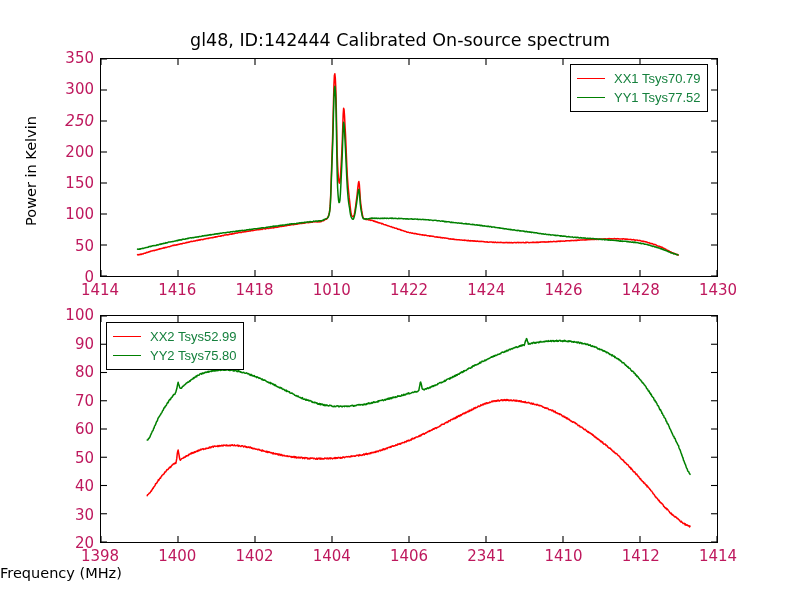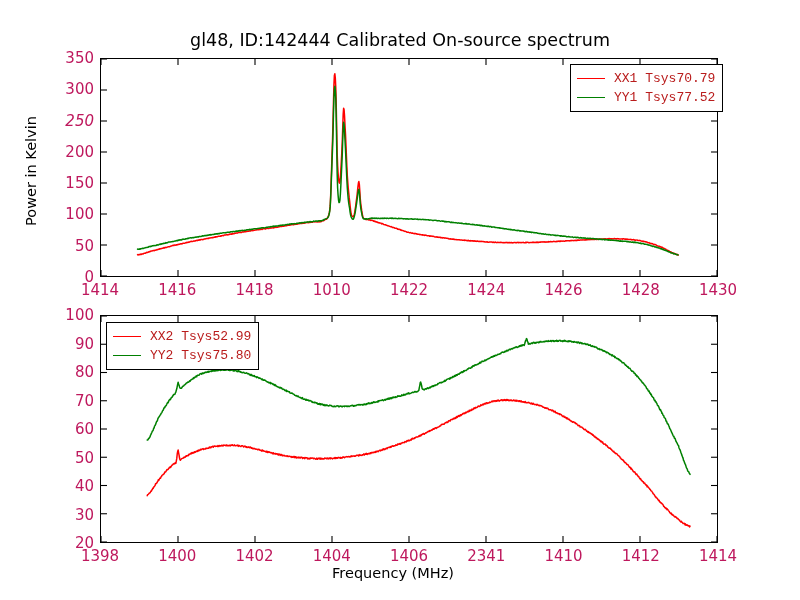--- a/index.html
+++ b/index.html
@@ -16,29 +16,29 @@
 
   .tick-label{position:absolute;font-size:15px;color:#be185d;white-space:nowrap;font-family:"DejaVu Sans",sans-serif;}
   .xtick{transform:translateX(-50%);}
   .ytick{transform:translateY(-50%);text-align:right;}
 
   .axis-label{position:absolute;font-size:14.5px;color:#000;white-space:nowrap;font-family:"DejaVu Sans",sans-serif;}
   .ylabel-top{
     left:-59px;top:163px;width:180px;text-align:center;
     transform:rotate(-90deg);transform-origin:center center;
   }
-  .xlabel-bottom{left:0;top:565px;width:786px;text-align:center;}
+  .xlabel-bottom{left:0;top:565px;width:786px;}
 
   .legend{
     position:absolute;box-sizing:border-box;border:1.1px solid #000;background:#fff;
     padding:4px 7px 4px 6px;
   }
   .legend-row{display:flex;align-items:center;height:19px;}
   .legend-swatch{width:28px;height:0;border-top:1.6px solid #000;margin-right:9px;flex:none;}
-  .legend-text{font-size:13px;color:#b91c1c;white-space:nowrap;font-family:Liberation Mono, monospace;}
+  .legend-text{font-size:13px;color:#15803d;white-space:nowrap;font-family:Liberation Sans, sans-serif;}
 
   #legend-top{left:570px;top:64px;}
   #legend-bottom{left:106px;top:322px;text-align:right;}
 </style>
 </head>
 <body>
 
 <div id="root">
 
   <div class="fig-title">gl48, ID:142444 Calibrated On-source spectrum</div>

